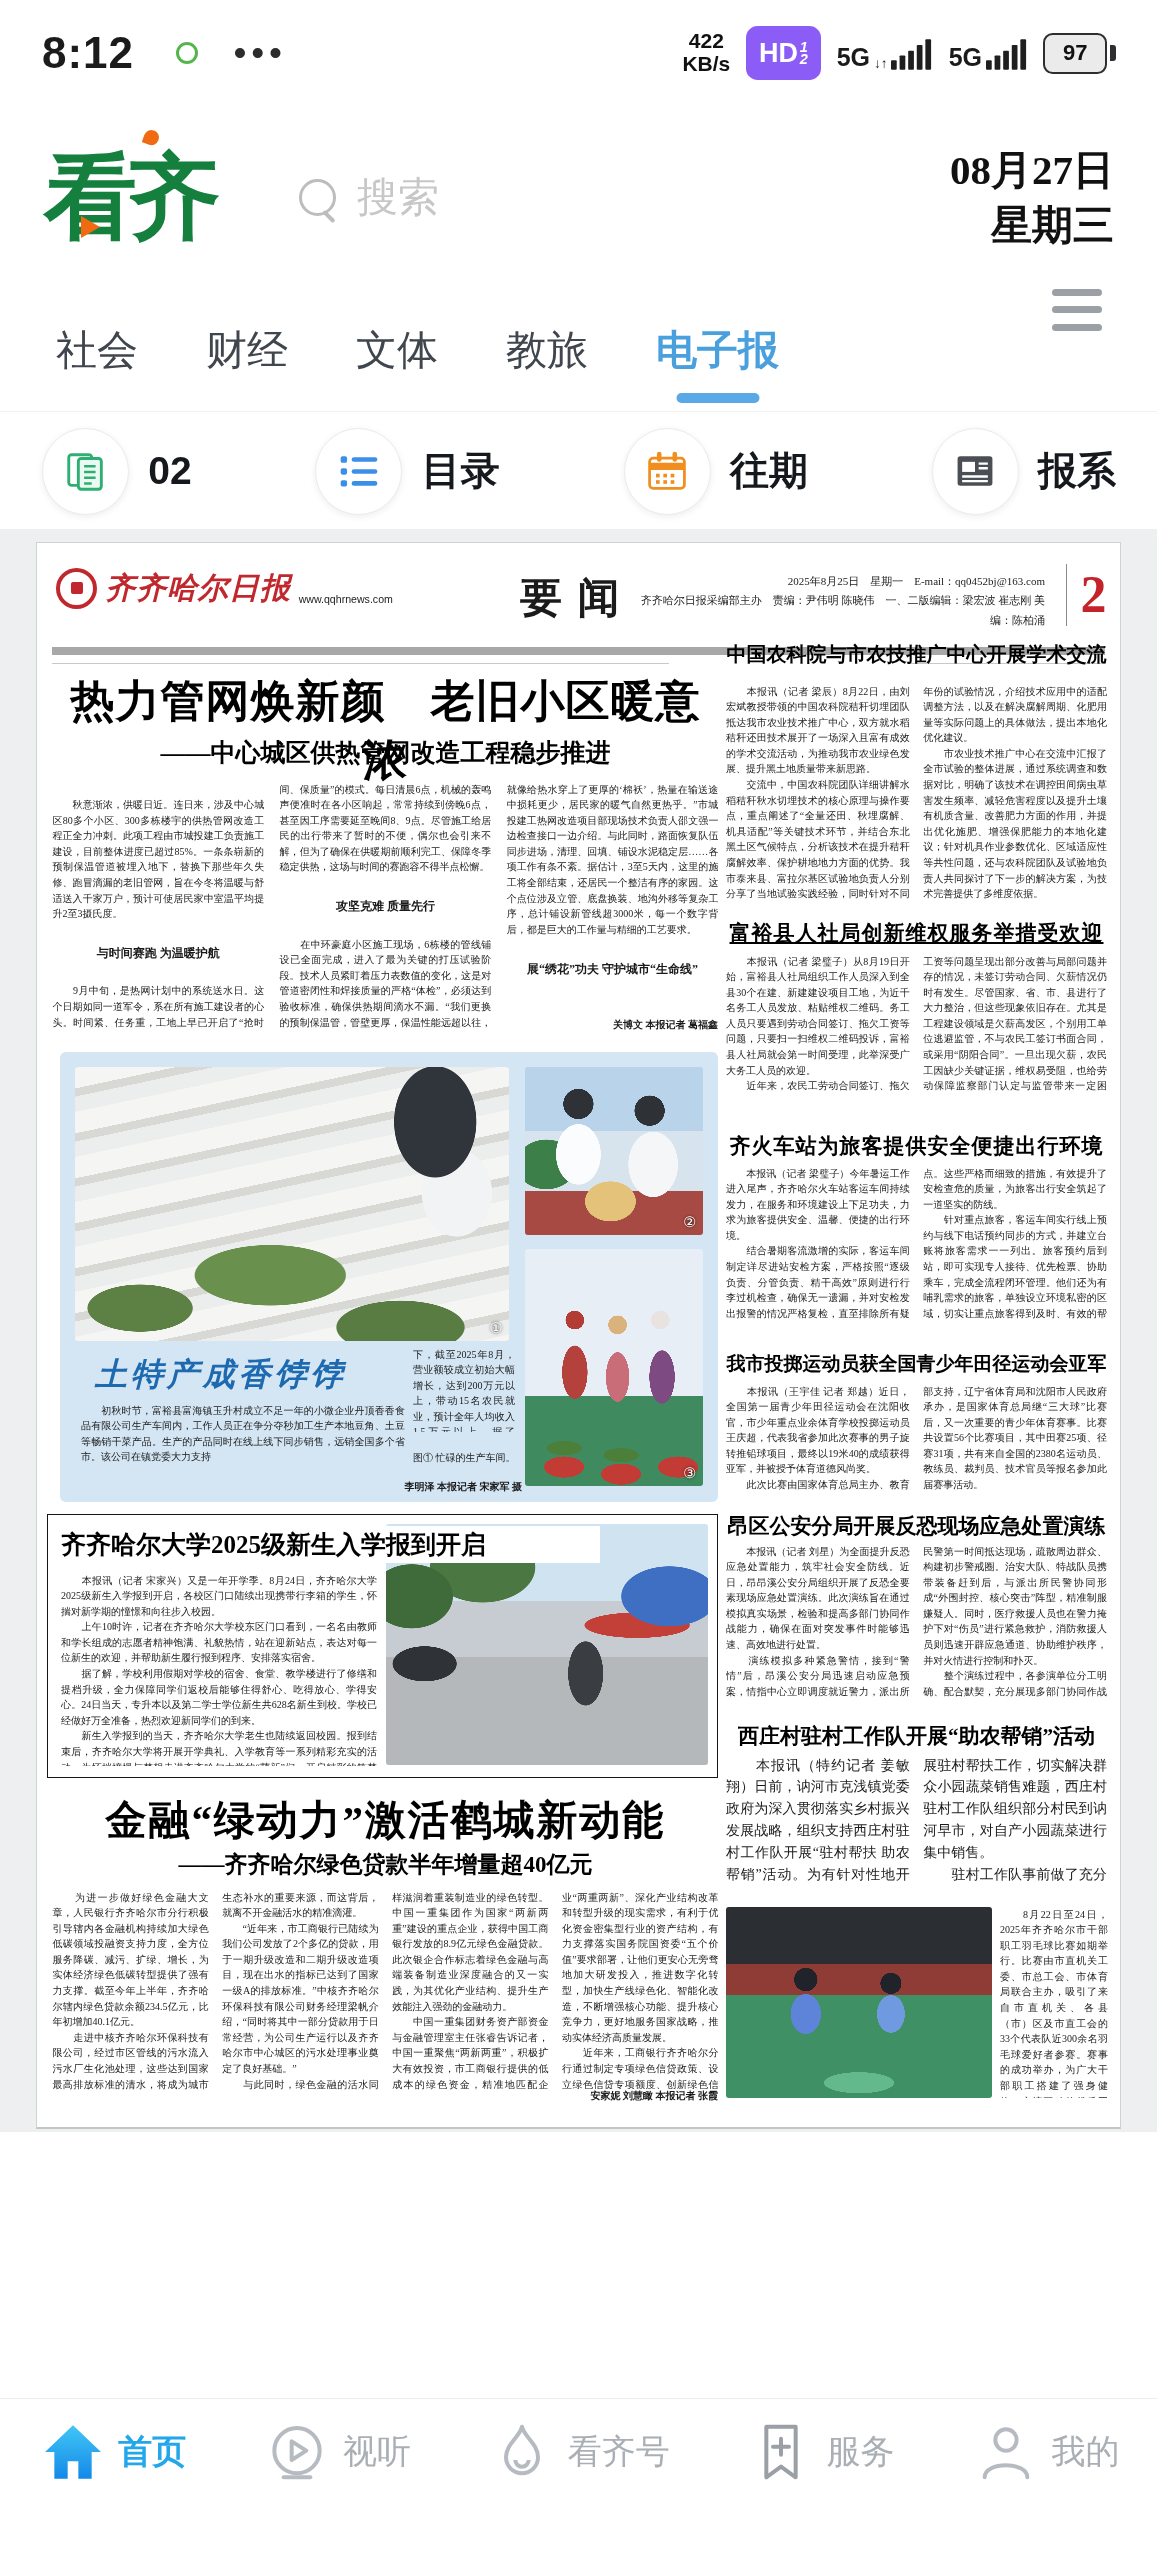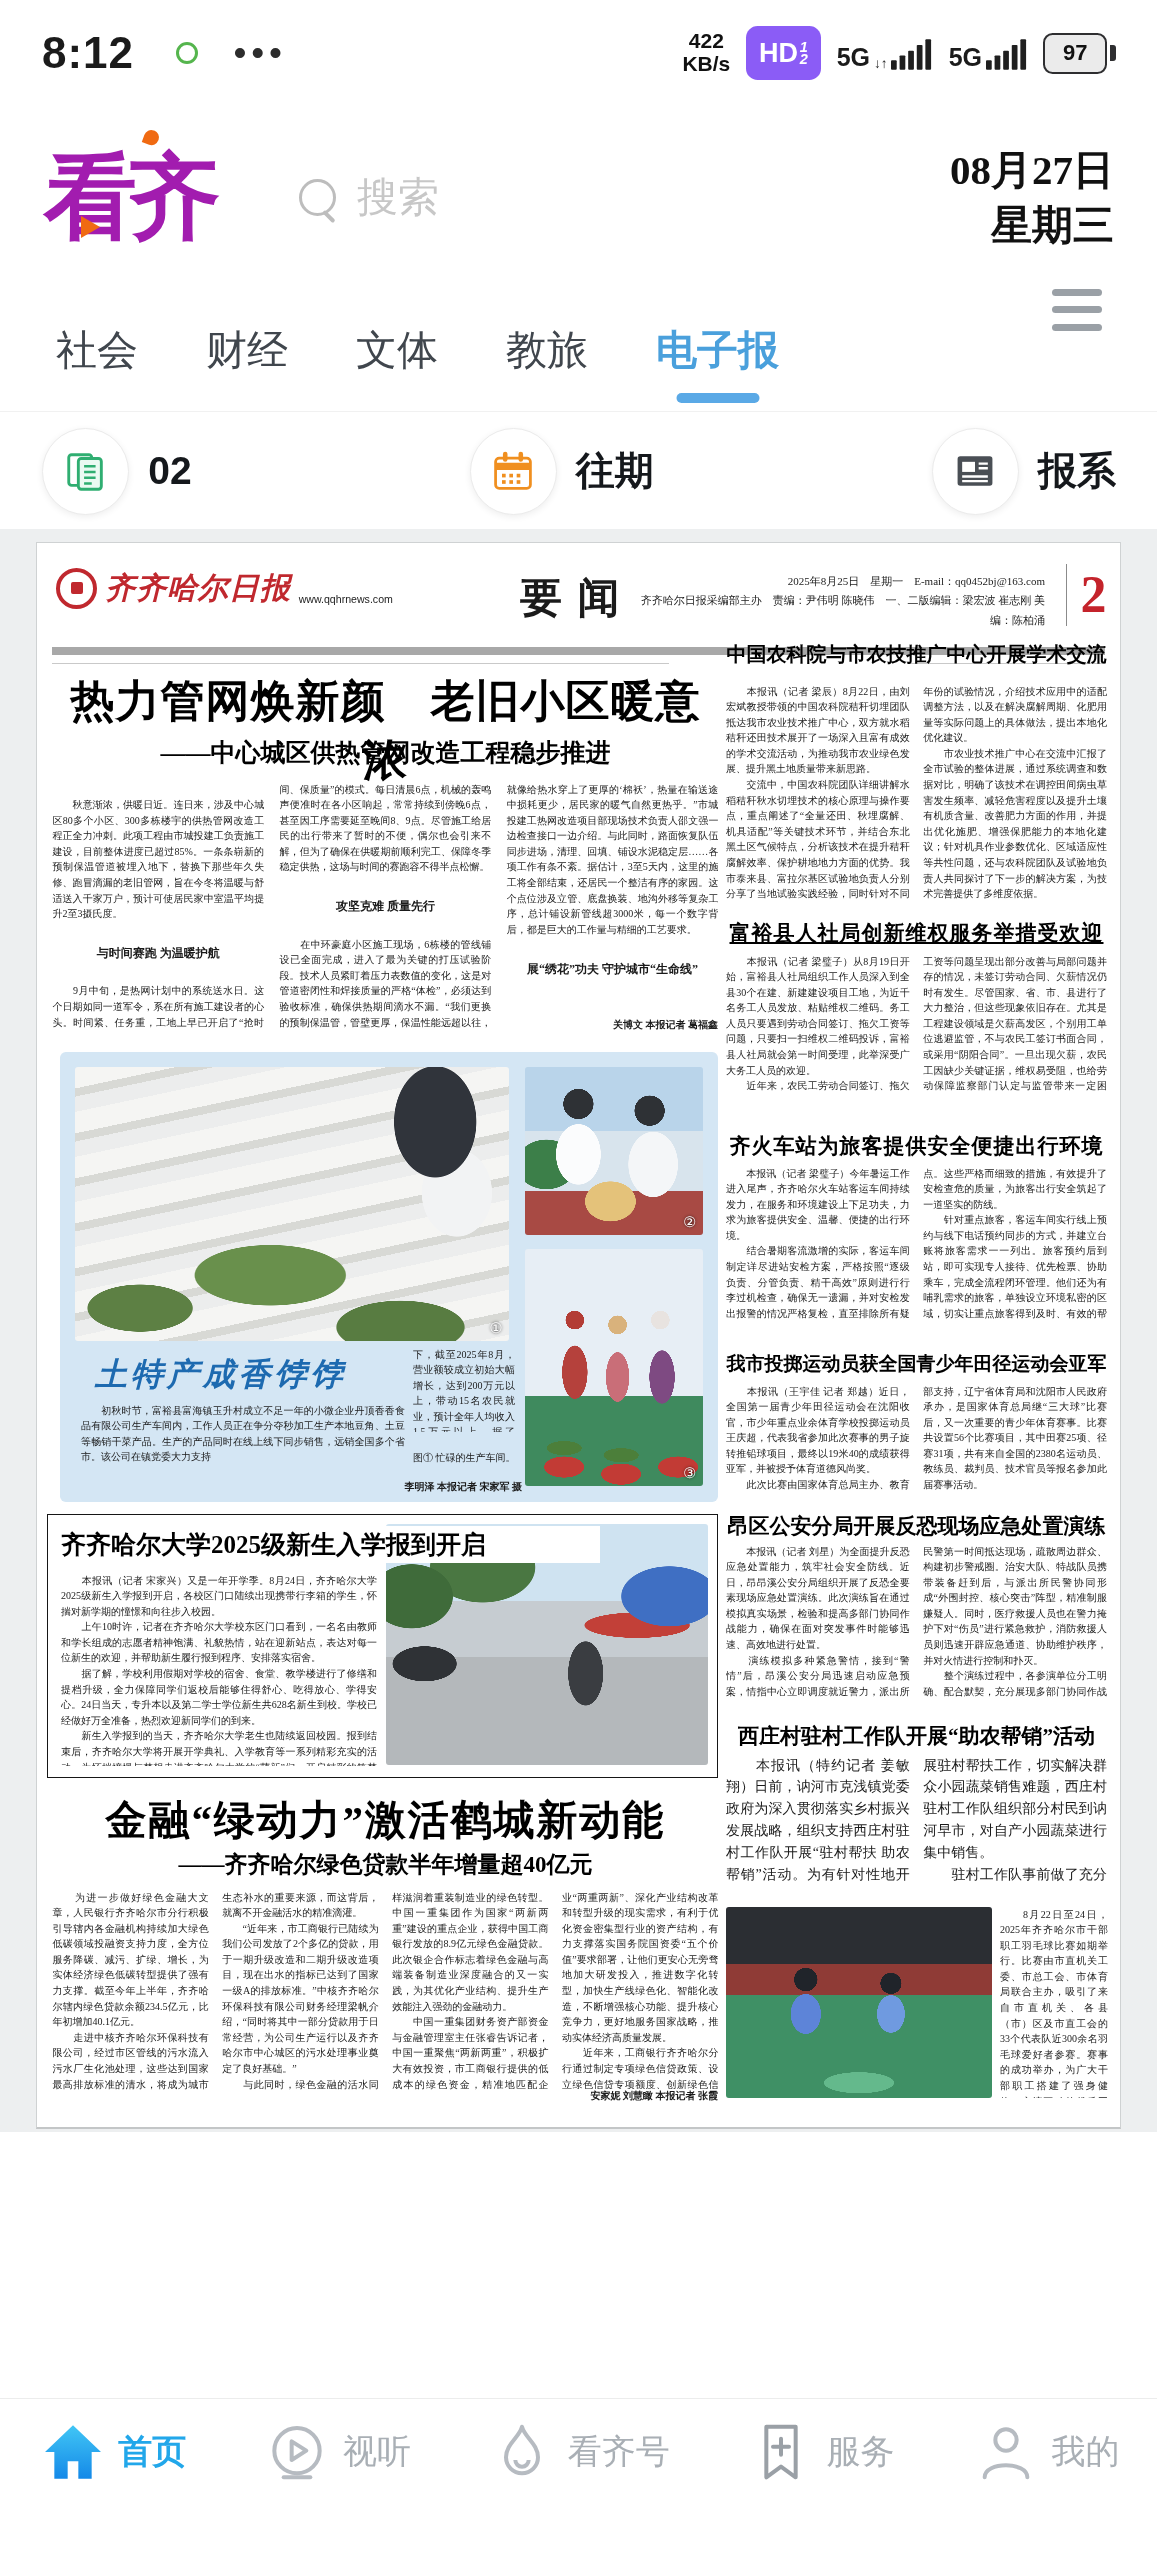--- a/index.html
+++ b/index.html
@@ -18,21 +18,21 @@
   .hdnum{display:flex;flex-direction:column;line-height:12.5px;font-size:14.5px;font-weight:700;margin-left:1.9px;}
   .sig{display:flex;align-items:flex-end;gap:3.9px;}
   .sig .g{font-size:25px;font-weight:700;line-height:1;}
   .updown{font-size:13.5px;line-height:11.6px;color:#1f1f1f;display:flex;flex-direction:column;font-weight:700;}
   .batt{display:flex;align-items:center;}
   .batt .shell{width:60px;height:37px;border:2.9px solid #2e2e30;border-radius:9.6px;background:#ebebeb;display:flex;align-items:center;justify-content:center;font-size:22px;font-weight:700;color:#111;}
   .batt .nub{width:5.8px;height:15.4px;background:#2e2e30;border-radius:0 2.9px 2.9px 0;margin-left:2.9px;}
   
   #app-header{top:106px;left:0;width:1158px;height:183px;display:flex;align-items:center;padding:0 44px;box-sizing:border-box;background:#fff;}
   .logo{position:relative;width:193px;height:154px;}
-  .logo .glyphs{font-family:"Liberation Serif",serif;font-size:93px;font-weight:900;letter-spacing:-9.6px;line-height:154px;color:#a21caf;}
+  .logo .glyphs{font-family:"Liberation Serif",serif;font-size:93px;font-weight:900;letter-spacing:-9.6px;line-height:154px;color:#15803d;}
   .logo .odot{position:absolute;left:100px;top:9.6px;width:14.5px;height:14.5px;border-radius:50% 50% 50% 0;background:#f06a12;transform:rotate(20deg);}
   .logo .otri{position:absolute;left:37px;top:95px;width:0;height:0;border-left:19.3px solid #f06a12;border-top:11.6px solid transparent;border-bottom:11.6px solid transparent;}
   .search{display:flex;align-items:center;gap:21px;margin-left:62px;}
   .mag{width:31px;height:31px;border:3.9px solid #bdbdbd;border-radius:50%;position:relative;}
   .mag::after{content:"";position:absolute;width:3.9px;height:15.4px;background:#bdbdbd;left:25px;top:27px;transform:rotate(-45deg);border-radius:1.9px;}
   .search .ph-text{font-size:41px;color:#c7c7c7;}
   .date{margin-left:auto;text-align:right;font-family:"Liberation Serif","DejaVu Serif",serif;font-size:41px;font-weight:700;line-height:1.32;color:#111;}
   
   #nav-tabs{top:289px;left:0;width:1158px;height:123px;background:#fff;display:flex;align-items:flex-start;padding:0 56px;box-sizing:border-box;gap:68px;border-bottom:1.9px solid #f1f1f1;}
   .tab{font-size:41px;color:#40464d;position:relative;height:100%;display:flex;align-items:center;}
@@ -198,20 +198,35 @@
           <rect x="6" y="7" width="24" height="32" rx="3" fill="#ffffff" stroke="#2fae71" stroke-width="3"></rect>
           <rect x="16" y="11" width="24" height="32" rx="3" fill="#eafaf2" stroke="#2fae71" stroke-width="3"></rect>
           <path d="M22 19h12M22 25h12M22 31h12M22 37h8" stroke="#2fae71" stroke-width="2.6"></path>
         </svg>
       </span>
     <span class="lbl">02</span>
   </div>
   <div class="tool">
     <span class="circ">
         <svg width="44" height="44" viewBox="0 0 48 48">
+          <g fill="#3b8fe8">
+            <rect x="4" y="8" width="7" height="7" rx="2"></rect>
+            <rect x="16" y="9" width="28" height="5" rx="2.5"></rect>
+            <rect x="4" y="21" width="7" height="7" rx="2"></rect>
+            <rect x="16" y="22" width="28" height="5" rx="2.5"></rect>
+            <rect x="4" y="34" width="7" height="7" rx="2"></rect>
+            <rect x="16" y="35" width="28" height="5" rx="2.5"></rect>
+          </g>
+        </svg>
+      </span>
+    <span class="lbl">目录</span>
+  </div>
+  <div class="tool">
+    <span class="circ">
+        <svg width="44" height="44" viewBox="0 0 48 48">
           <rect x="5" y="10" width="38" height="33" rx="4" fill="#ffffff" stroke="#f08f1f" stroke-width="3"></rect>
           <path d="M5 19h38" stroke="#f08f1f" stroke-width="8"></path>
           <rect x="13" y="3" width="5" height="11" rx="2.5" fill="#f08f1f"></rect>
           <rect x="30" y="3" width="5" height="11" rx="2.5" fill="#f08f1f"></rect>
           <g fill="#f08f1f">
             <rect x="12" y="27" width="4" height="4"></rect>
             <rect x="20" y="27" width="4" height="4"></rect>
             <rect x="28" y="27" width="4" height="4"></rect>
             <rect x="12" y="34" width="4" height="4"></rect>
             <rect x="20" y="34" width="4" height="4"></rect>

